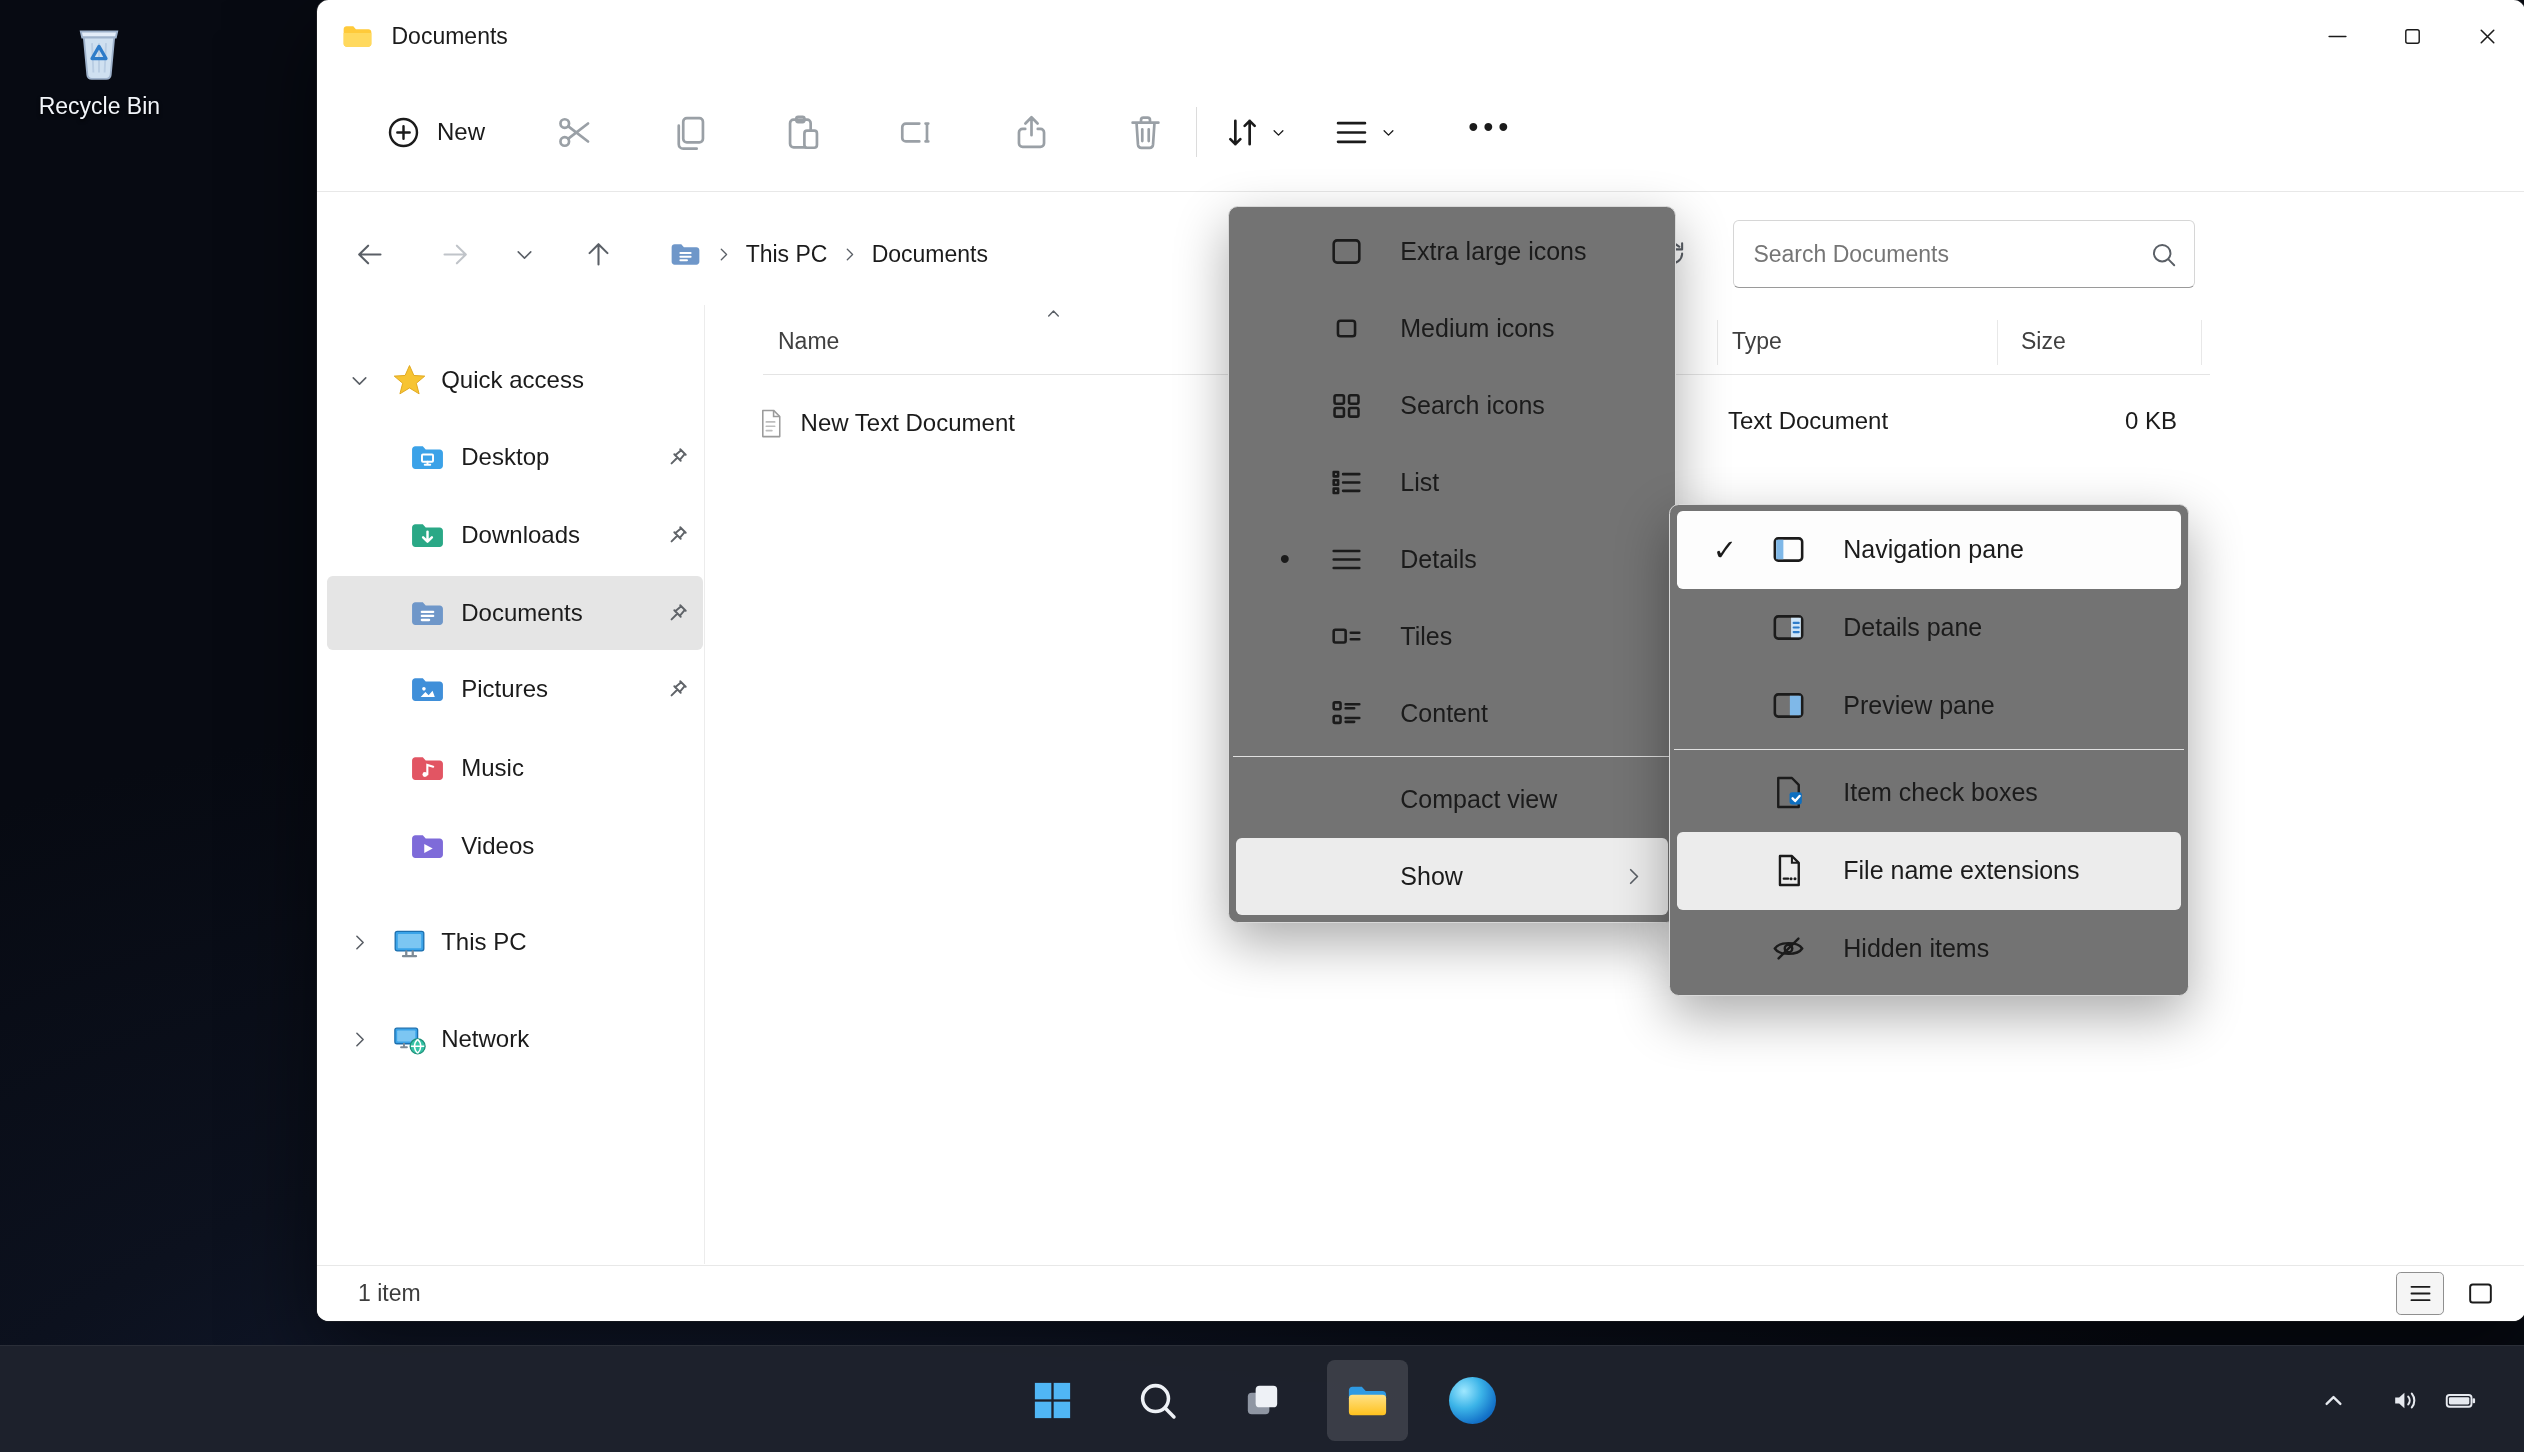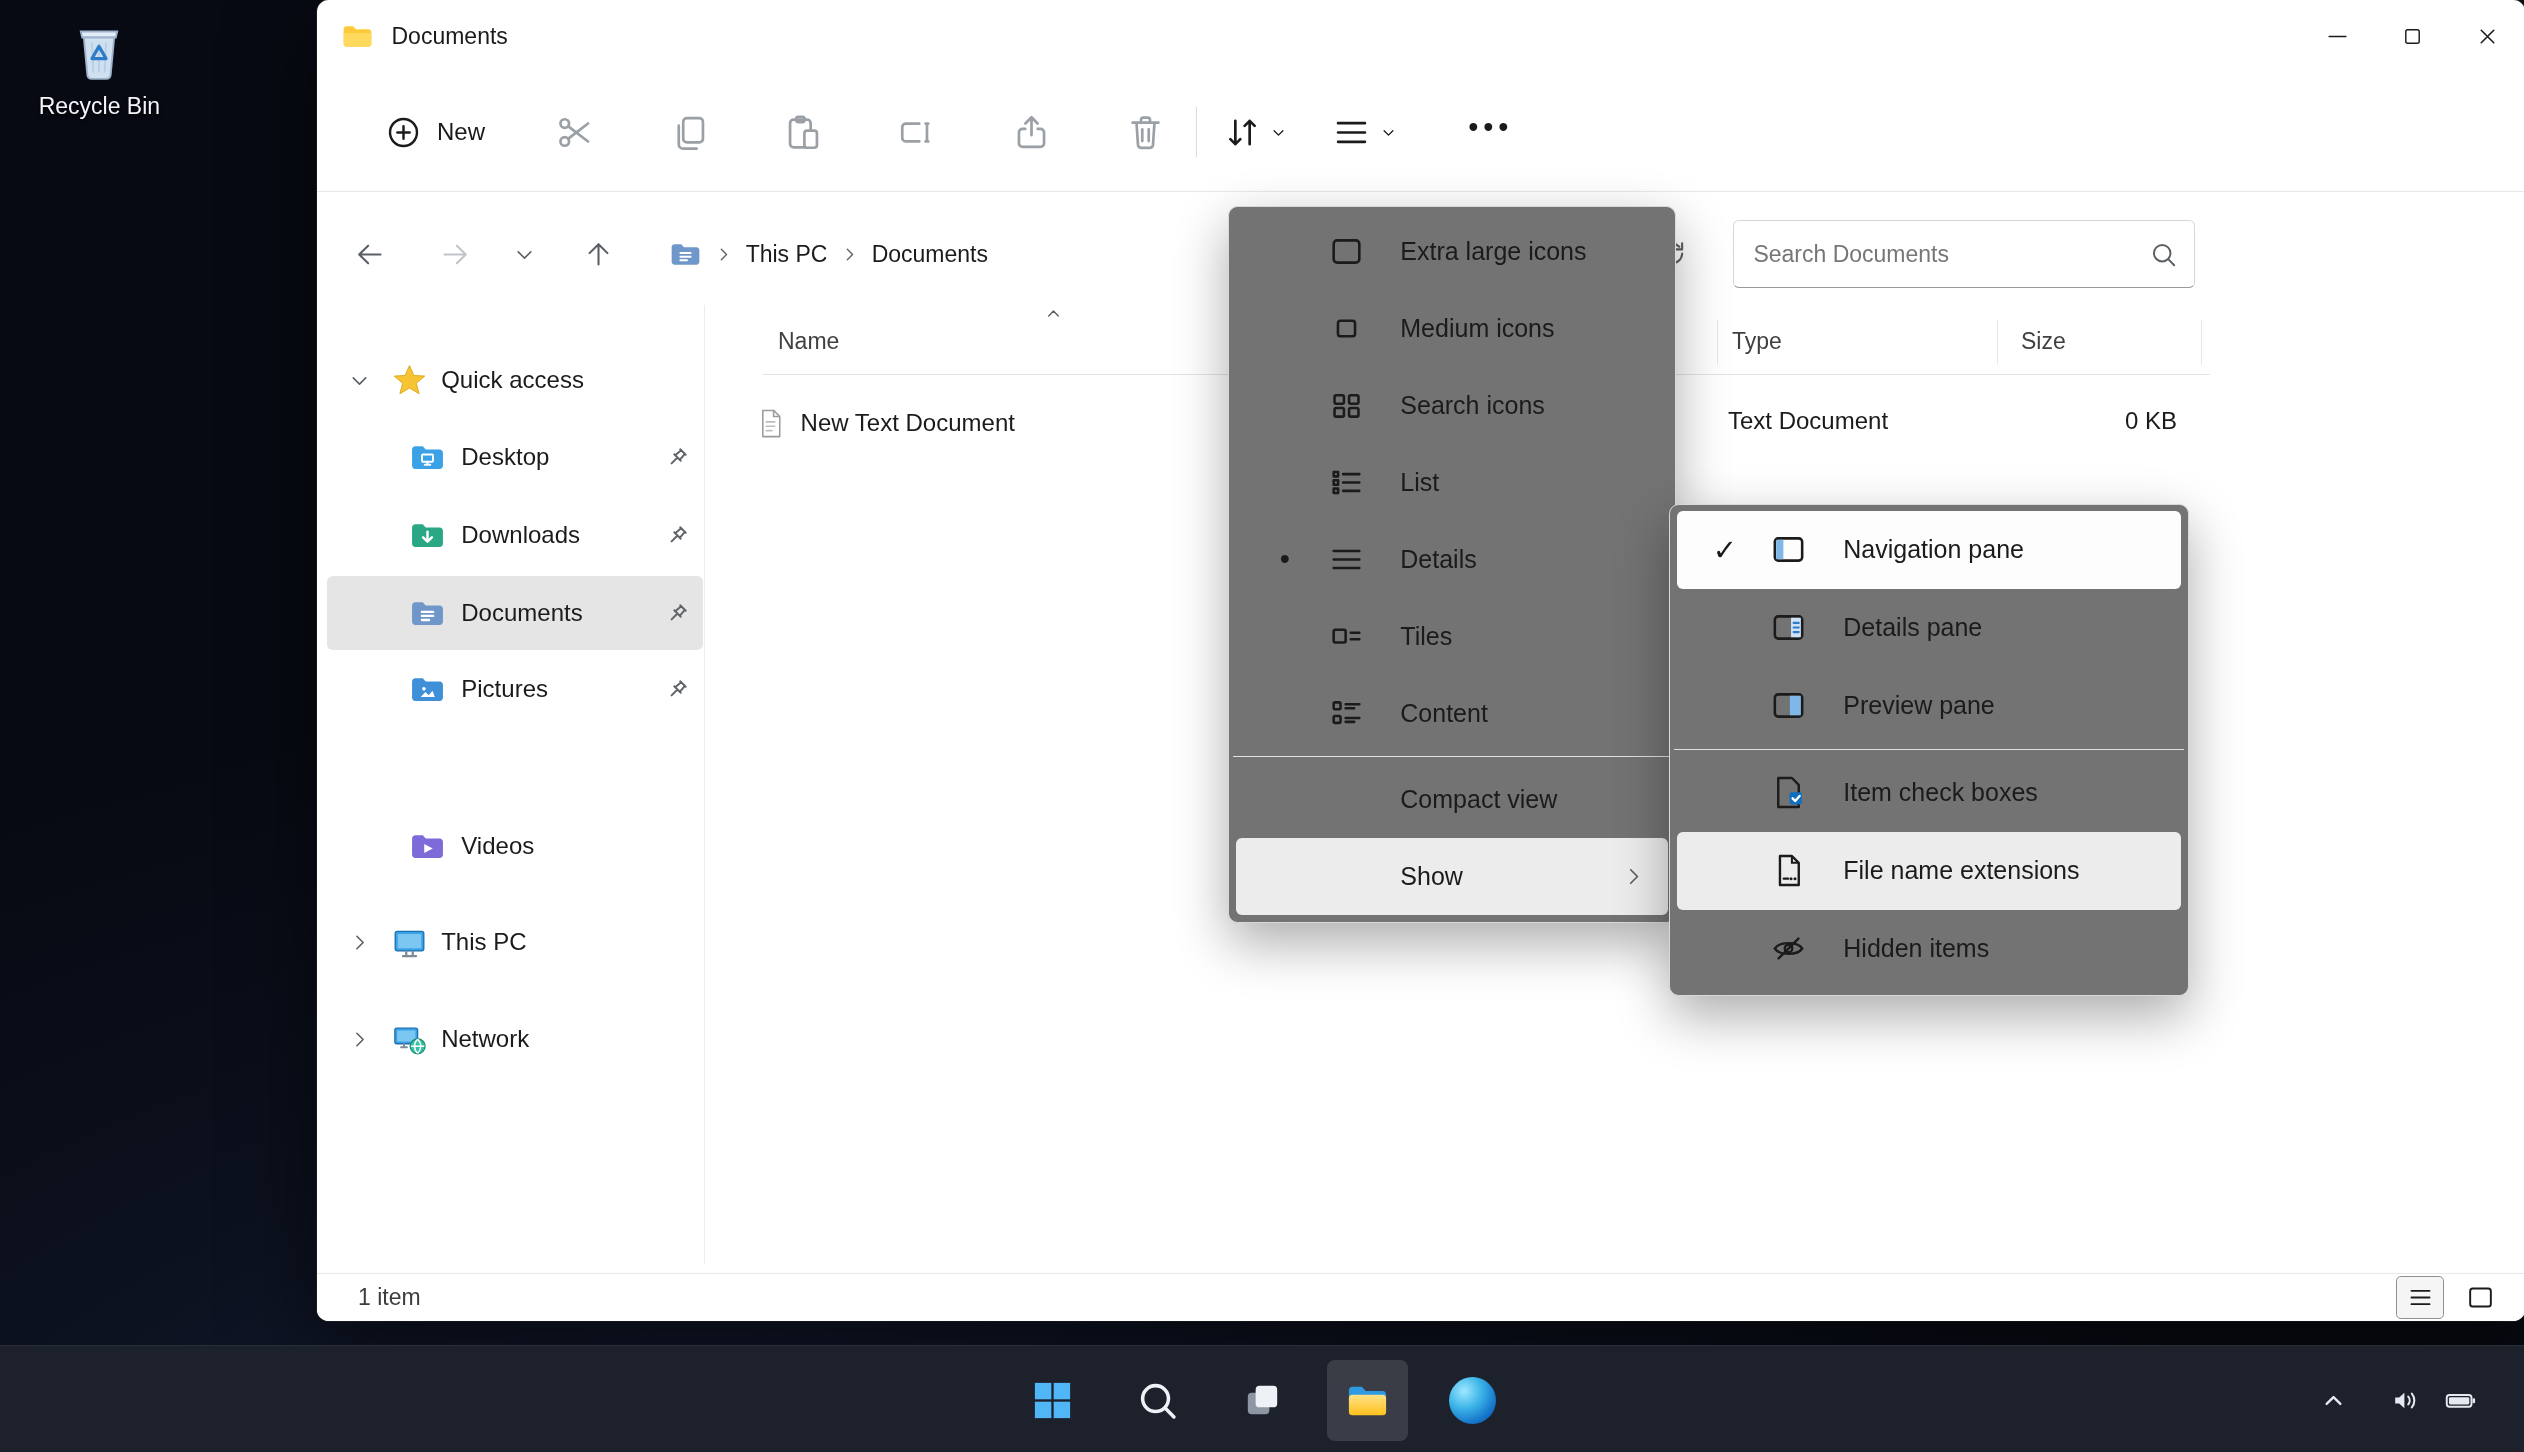--- a/index.html
+++ b/index.html
@@ -66,21 +66,21 @@
 
   
   .colhead{position:absolute;top:320px;height:43px;display:flex;align-items:center;font-size:23px;color:#404040}
   .head-line{position:absolute;left:446px;top:374px;width:1447px;height:1px;background:#e4e4e4}
   .col-sep{position:absolute;top:320px;width:1px;height:45px;background:#e8e8e8}
   .file-row{position:absolute;left:435px;top:391px;width:1453px;height:64px;display:flex;align-items:center;border-radius:4.8px;font-size:24px}
   .cell-type{position:absolute;left:1411px;font-size:24px}
   .cell-size{position:absolute;left:1647px;width:213px;text-align:right;font-size:24px}
 
   
-  .statusbar{position:absolute;left:0;right:0;bottom:0;height:48px;border-top:1px solid #e8e8e8;display:flex;align-items:center;
+  .statusbar{position:absolute;left:0;right:0;bottom:0;height:56px;border-top:1px solid #e8e8e8;display:flex;align-items:center;
     border-radius:0 0 11.6px 11.6px;background:#fff}
   .st-count{margin-left:41px;font-size:23px;color:#3d3d3d}
   .st-toggles{position:absolute;right:21px;display:flex;gap:11.6px}
   .st-tgl{width:48px;height:43px;display:flex;align-items:center;justify-content:center;border-radius:4.8px}
   .st-tgl.on{border:1px solid #8f8f8f;background:#f5f5f5}
 
   
   .menu{position:absolute;background:#737373;border:1px solid #d9d9d9;border-radius:9.7px;
     box-shadow:0 19.4px 53px rgba(0,0,0,.33);padding:5.8px 0 7.8px 0}
   #view-menu{left:1228px;top:206px;width:448px;z-index:10}
@@ -356,20 +356,30 @@
         </svg>
       </span>
     <span class="lbl">Pictures</span>
     <svg class="pin" viewBox="0 0 24 24">
       <g transform="rotate(45 12 12)" fill="none" stroke="#5f6368" stroke-width="1.5" stroke-linecap="round" stroke-linejoin="round">
         <path d="M9 6h6M10 6l-.5 6h5L14 6M8.5 12h7M12 12v6.5"></path>
         </g>
       </svg>
   </div>
 
+  <div class="sb-row sb-child" style="top:731px">
+    <span class="icobox">
+        <svg viewBox="0 0 24 24">
+      <path d="M2.5 7c0-1.1.9-2 2-2h4.6l1.8 2.1h8.6c1.1 0 2 .9 2 2V17c0 1.1-.9 2-2 2h-15c-1.1 0-2-.9-2-2z" fill="#e25563"></path>
+      <circle cx="10.4" cy="15.7" r="1.5" fill="#fff"></circle>
+      <path d="M11.9 15.7V9.8l3.6 1.1" stroke="#fff" stroke-width="1.3" stroke-linecap="round" fill="none"></path>
+        </svg>
+      </span>
+    <span class="lbl">Music</span>
+  </div>
 
   <div class="sb-row sb-child" style="top:809px">
     <span class="icobox">
         <svg viewBox="0 0 24 24">
       <path d="M2.5 7c0-1.1.9-2 2-2h4.6l1.8 2.1h8.6c1.1 0 2 .9 2 2V17c0 1.1-.9 2-2 2h-15c-1.1 0-2-.9-2-2z" fill="#7e6bd9"></path>
       <path d="M10 10.4l5.2 2.8-5.2 2.8z" fill="#fff"></path>
         </svg>
       </span>
     <span class="lbl">Videos</span>
   </div>

